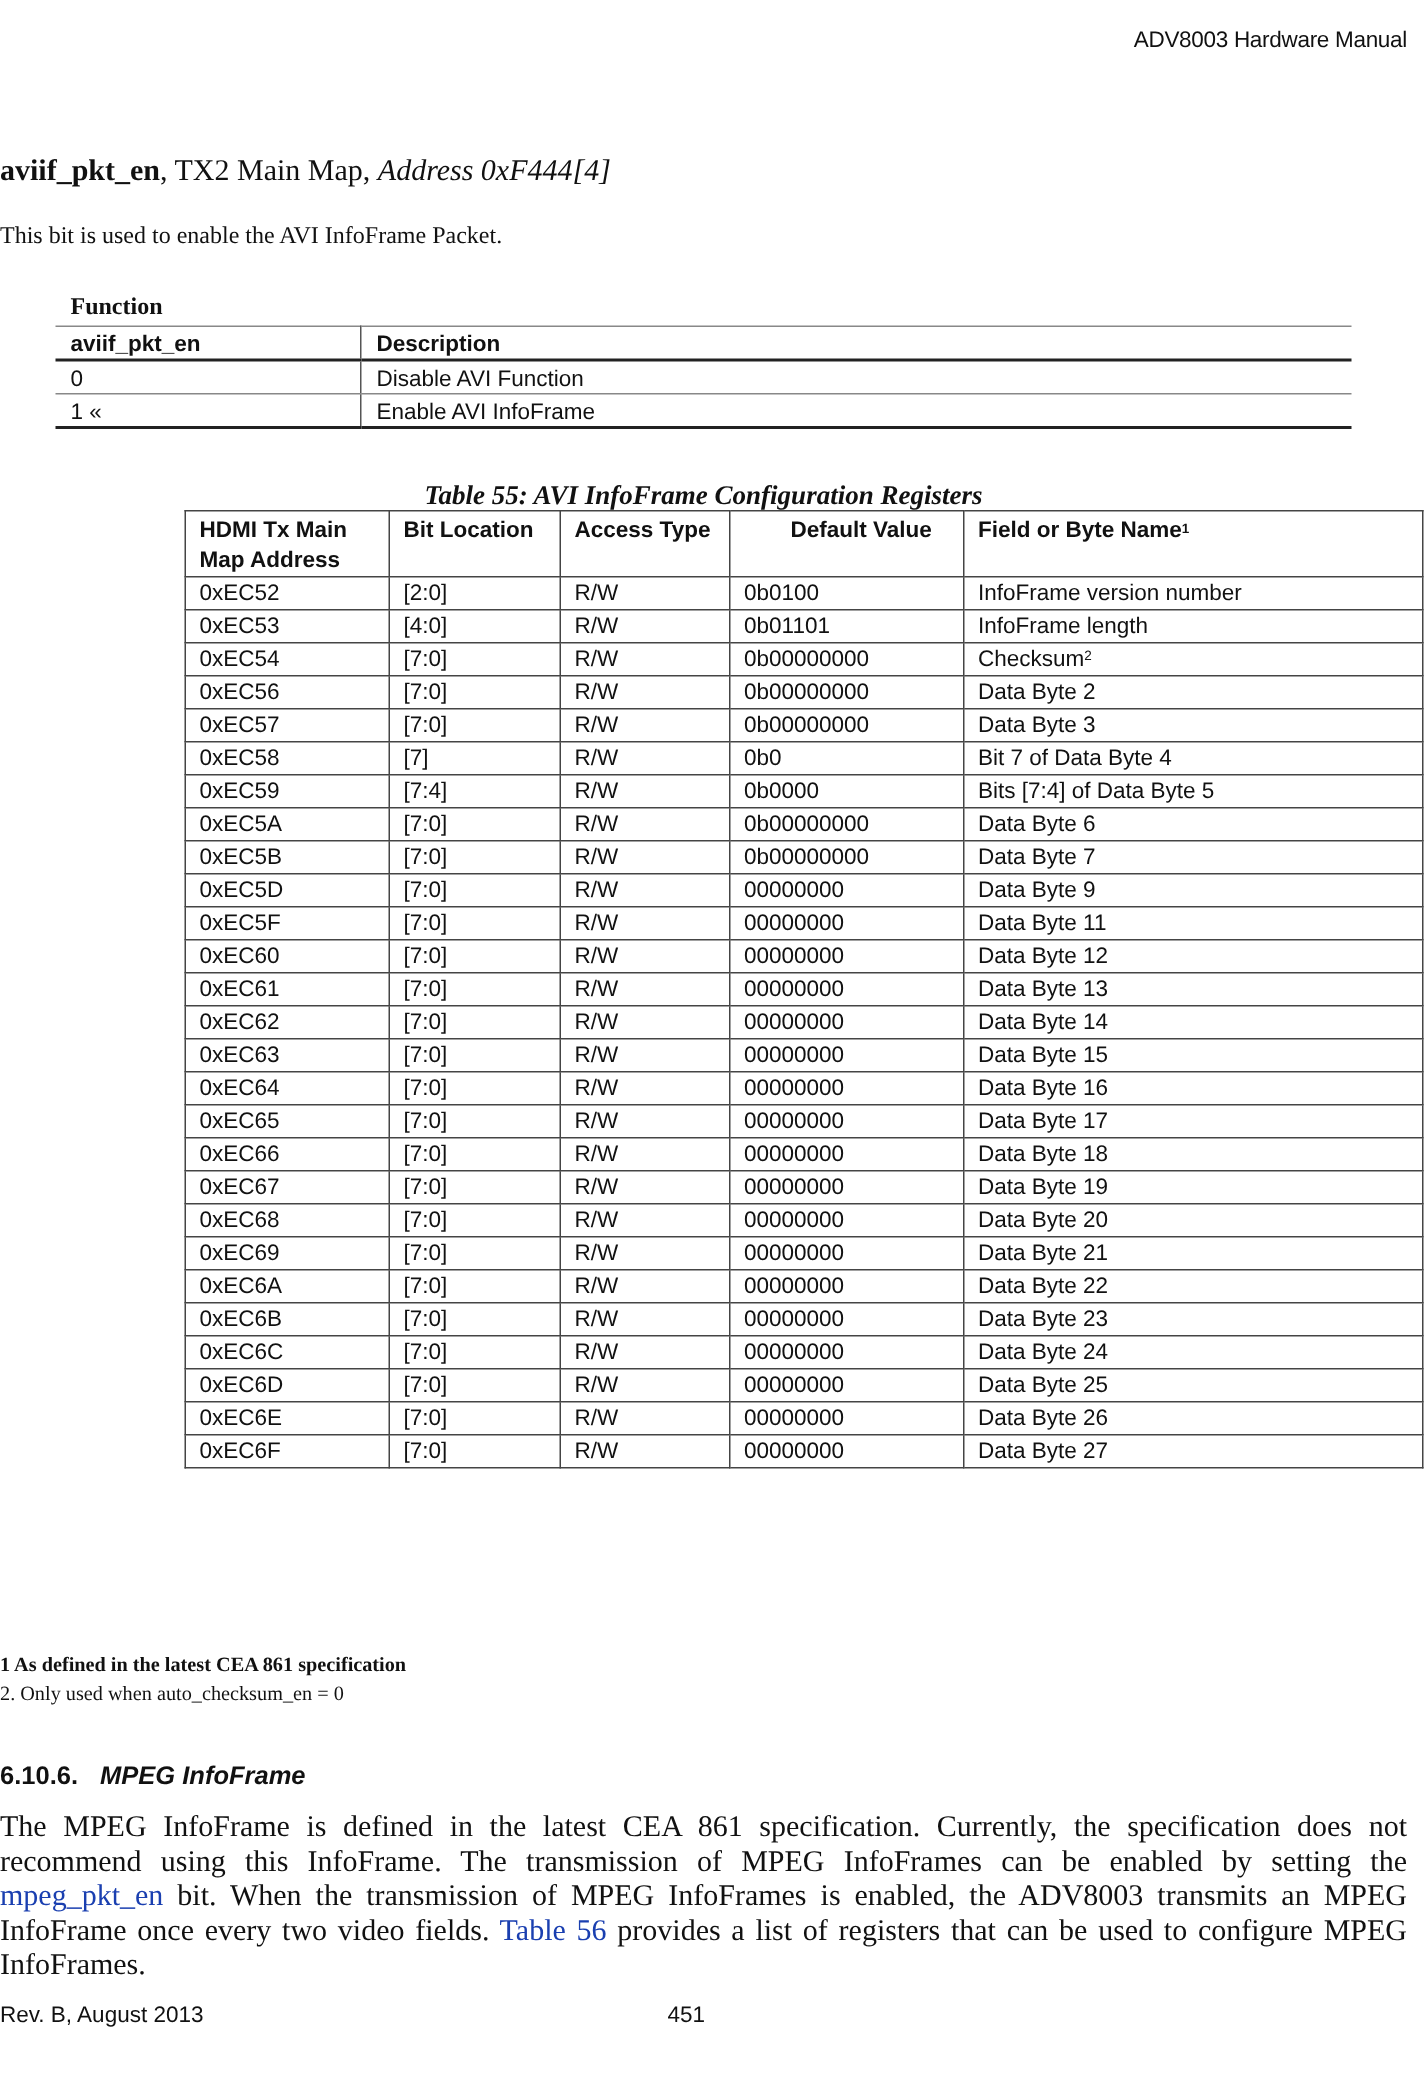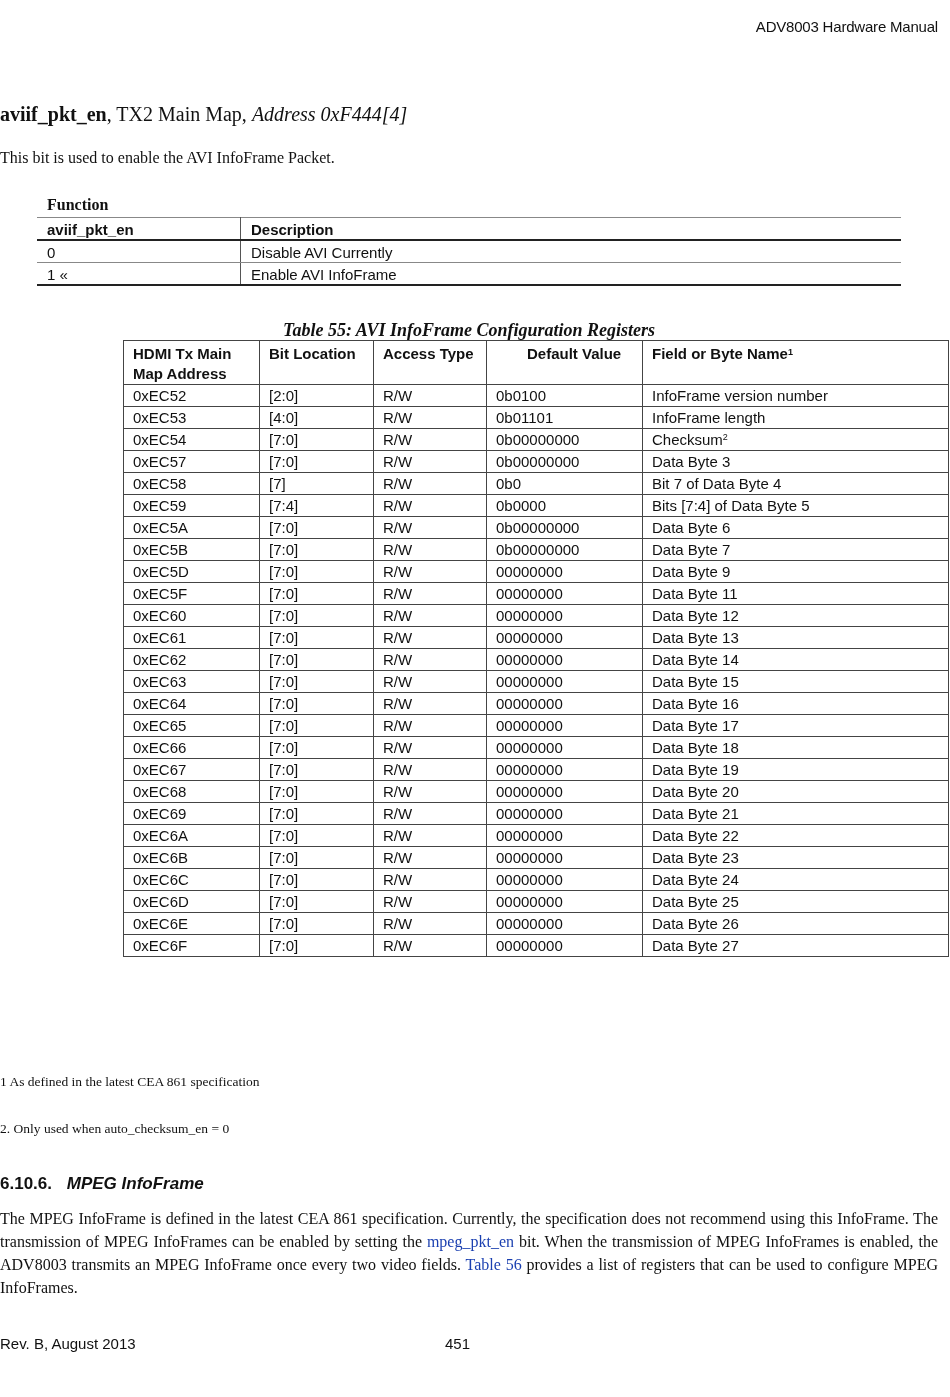--- a/index.html
+++ b/index.html
@@ -53,33 +53,33 @@
   }
   .reg-table th { font-weight: bold; height: 40px; line-height: 20px; padding-top: 3px; }
   .reg-table td { height: 21px; line-height: 21px; padding-top: 0; padding-bottom: 0; vertical-align: middle; }
   .reg-table .w1 { width: 126px; }
   .reg-table .w2 { width: 104px; }
   .reg-table .w3 { width: 103px; }
   .reg-table .w4 { width: 115px; padding-left: 40px; }
   sup { font-size: 9px; vertical-align: top; position: relative; top: -2px; }
 
   .footnote { left: 0; font-size: 13.5px; }
-  .fn1 { top: 1074px; }
+  .fn1 { top: 1102px; font-weight: bold; }
   .fn2 { top: 1121px; }
 
   .section-head {
     top: 1174px; left: 0; font-size: 17px; font-weight: bold;
     font-family: "Liberation Sans", sans-serif;
   }
   .section-head .num { margin-right: 10px; }
   .section-head .ttl { font-style: italic; }
 
   .body-para {
     top: 1207px; left: 0; width: 938px;
-    font-size: 16px; line-height: 23px; text-align: justify;
+    font-size: 20px; line-height: 23px; text-align: justify;
   }
   .link { color: #1a3fb0; }
 
   .footer-left { top: 1335px; left: 0; font-size: 15px; font-family: "Liberation Sans", sans-serif; }
   .footer-page { top: 1335px; left: 445px; font-size: 15px; font-family: "Liberation Sans", sans-serif; }
 </style>
 </head>
 <body>
 
 <div class="abs running-header">ADV8003 Hardware Manual</div>
@@ -90,21 +90,21 @@
 
 <div class="abs func-label">Function</div>
 <table class="abs func-table">
   <tbody>
       <tr>
     <th class="c1">aviif_pkt_en</th>
     <th>Description</th>
   </tr>
   <tr class="r1">
     <td class="c1">0</td>
-    <td>Disable AVI Currently</td>
+    <td>Disable AVI Function</td>
   </tr>
   <tr class="r2">
     <td class="c1">1 «</td>
     <td>Enable AVI InfoFrame</td>
   </tr>
 </tbody>
   </table>
 
 <div class="abs tbl-caption">Table 55: AVI InfoFrame Configuration Registers</div>
 
@@ -134,20 +134,27 @@
         <td><span>InfoFrame length</span></td>
       </tr>
       <tr>
         <td><span>0xEC54</span></td>
         <td><span>[7:0]</span></td>
         <td><span>R/W</span></td>
         <td><span>0b00000000</span></td>
         <td><span>Checksum</span><sup>2</sup></td>
       </tr>
       <tr>
+        <td><span>0xEC56</span></td>
+        <td><span>[7:0]</span></td>
+        <td><span>R/W</span></td>
+        <td><span>0b00000000</span></td>
+        <td><span>Data Byte 2</span></td>
+      </tr>
+      <tr>
         <td><span>0xEC57</span></td>
         <td><span>[7:0]</span></td>
         <td><span>R/W</span></td>
         <td><span>0b00000000</span></td>
         <td><span>Data Byte 3</span></td>
       </tr>
       <tr>
         <td><span>0xEC58</span></td>
         <td><span>[7]</span></td>
         <td><span>R/W</span></td>

